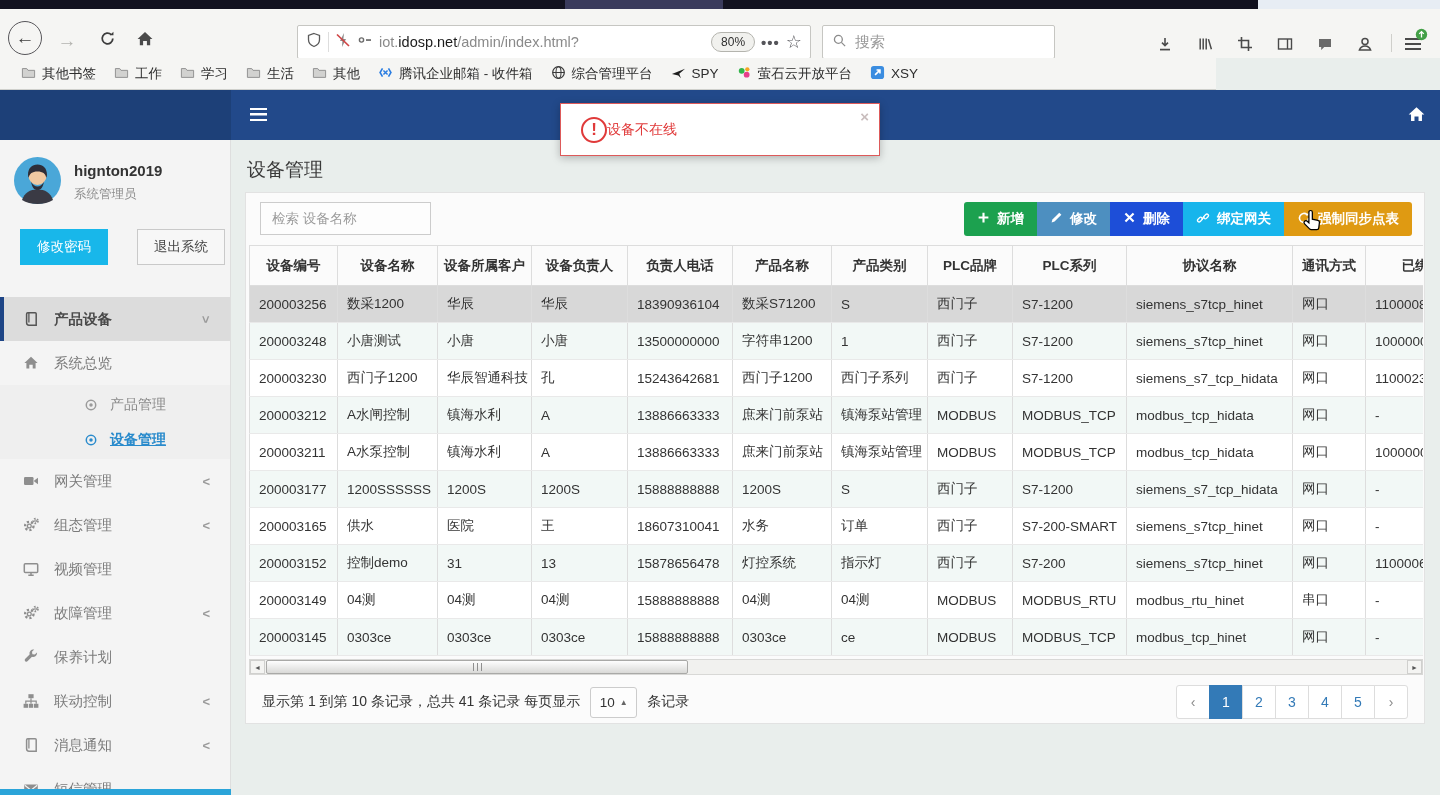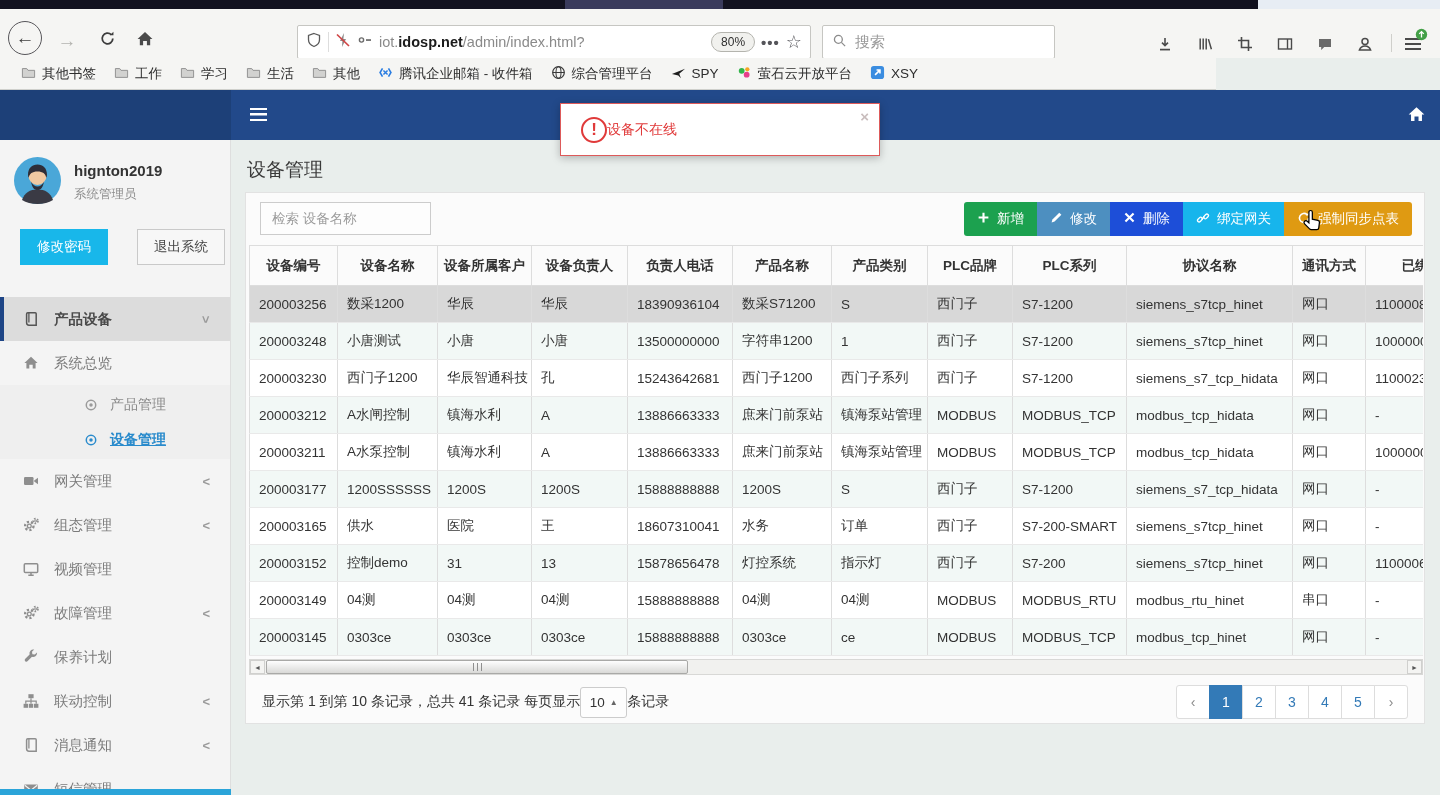--- a/index.html
+++ b/index.html
@@ -14,21 +14,21 @@
   #toolbar { position:absolute; left:0; top:9px; width:1440px; height:49px; background:#f5f5f3; }
   .nav-btn { position:absolute; top:15px; width:34px; height:34px; display:flex; align-items:center; justify-content:center;
              font-size:19px; color:#3c3c3c; }
   .nav-btn.circled { border:1.5px solid #57565a; border-radius:50%; top:12px; }
   .nav-btn.disabled { color:#b2b2ae; }
 
   .urlbar { position:absolute; left:297px; top:16px; width:514px; height:34px; background:#fff;
             border:1px solid #c6c6c2; border-radius:2px; display:flex; align-items:center; padding:0 8px; gap:6px; }
   .urlbar .sep { width:1px; height:20px; background:#ddd; }
   .url-text { font-size:14.5px; color:#8a8a8a; white-space:nowrap; }
-  .url-text b { color:#1b1b1b; font-weight:700; }
+  .url-text b { color:#1b1b1b; font-weight:400; }
   .zoom-pill { margin-left:auto; border:1px solid #b4b4ae; border-radius:11px; background:#f1f1ee;
                font-size:12px; color:#2f2f2f; padding:2px 9px; }
   .urlbar .dots { font-size:15px; font-weight:bold; color:#55555a; letter-spacing:1px; }
   .urlbar .star { font-size:18px; color:#55555a; }
 
   .searchbox { position:absolute; left:822px; top:16px; width:233px; height:34px; background:#fff;
                border:1px solid #c6c6c2; border-radius:2px; display:flex; align-items:center; padding:0 9px; gap:8px; }
   .searchbox .ph { font-size:15px; color:#9a9a9a; }
 
   .tool-icons { position:absolute; right:0; top:9px; height:49px; }
@@ -83,42 +83,42 @@
   .smi.active .micon { color:#2a8bcc; }
   .sidebar-strip { position:absolute; left:0; bottom:0; width:231px; height:6px; background:#2ba4d9; }
 
   
   #main { position:absolute; left:231px; top:140px; width:1209px; height:655px; background:#e9eeec; }
   .page-title { margin:17px 0 0 16px; font-size:19px; color:#3a3a3a; }
   .card { position:absolute; left:14px; top:52px; width:1180px; height:532px; background:#fbfbfb; border:1px solid #e2e2e2; }
   .search-input { position:absolute; left:14px; top:9px; width:171px; height:33px; border:1px solid #ccc; background:#fdfdfd;
                   padding-left:11px; font-size:13.5px; color:#9b9b9b; display:flex; align-items:center; }
   .actions { position:absolute; right:12px; top:9px; display:flex; }
-  .abtn { height:34px; padding:0 13px; color:#fff; font-size:13.5px; display:flex; align-items:center; gap:7px; }
+  .abtn { height:34px; padding:0 13px; color:#fff; font-size:13.5px; display:flex; align-items:center; gap:7px;font-weight:bold; }
   .abtn:first-child { border-radius:3px 0 0 3px; }
   .abtn:last-child { border-radius:0 3px 3px 0;text-align:right; }
 
   .tablewrap { position:absolute; left:3px; top:52px; width:1174px; height:411px; overflow:hidden; }
   table { border-collapse:collapse; table-layout:fixed; width:1256px; background:#fff; }
   th { height:40px; border:1px solid #ddd; font-size:13.5px; color:#333; text-align:center; background:#fbfbfb; font-weight:bold; }
   td { height:37px; border-left:1px solid #ddd; border-right:1px solid #ddd; border-bottom:1px solid #e9e9e9;
        font-size:13.5px; color:#333; padding-left:9px; white-space:nowrap; overflow:hidden; }
   tr.stripe td { background:#f2f8f6; }
   tr.selected td { background:#d8d8d8; }
 
   .hscroll { position:absolute; left:3px; top:466px; width:1174px; height:16px; background:#f1f1ef; border:1px solid #d8d8d6; }
   .harrow { position:absolute; top:0; width:15px; height:14px; background:#f4f4f2; border:1px solid #d0d0ce;
             display:flex; align-items:center; justify-content:center; font-size:7px; color:#555; }
   .hthumb { position:absolute; left:16px; top:0; width:422px; height:14px; border:1px solid #a9a9a7; border-radius:2px;
             background:linear-gradient(#fefefe,#d9d9d7); display:flex; align-items:center; justify-content:center; }
   .hthumb .grip { width:9px; height:8px;
             background:repeating-linear-gradient(90deg,#8f8f8f 0 1px,transparent 1px 4px); }
 
   .tfoot { position:absolute; left:16px; right:16px; top:492px; display:flex; align-items:center; font-size:14px; color:#333; }
-  .perpage { margin:0 0; width:47px; height:31px; border:1px solid #ccc; background:#fdfdfd; border-radius:3px;
+  .perpage { margin:0 10px; width:47px; height:31px; border:1px solid #ccc; background:#fdfdfd; border-radius:3px;
              display:flex; align-items:center; justify-content:center; gap:5px; font-size:13.5px; color:#333; }
   .perpage .tri { font-size:8px; color:#666; }
   .pager { margin-left:auto; display:flex; }
   .pg { min-width:34px; height:34px; border:1px solid #ddd; background:#fff; color:#337ab7; font-size:14px;
         display:flex; align-items:center; justify-content:center; margin-left:-1px; }
   .pg.nav { color:#8a8a8a; }
   .pg.active { background:#337ab7; border-color:#337ab7; color:#fff; }
   .pg:first-child { border-radius:3px 0 0 3px; }
   .pg:last-child { border-radius:0 3px 3px 0; }
 

